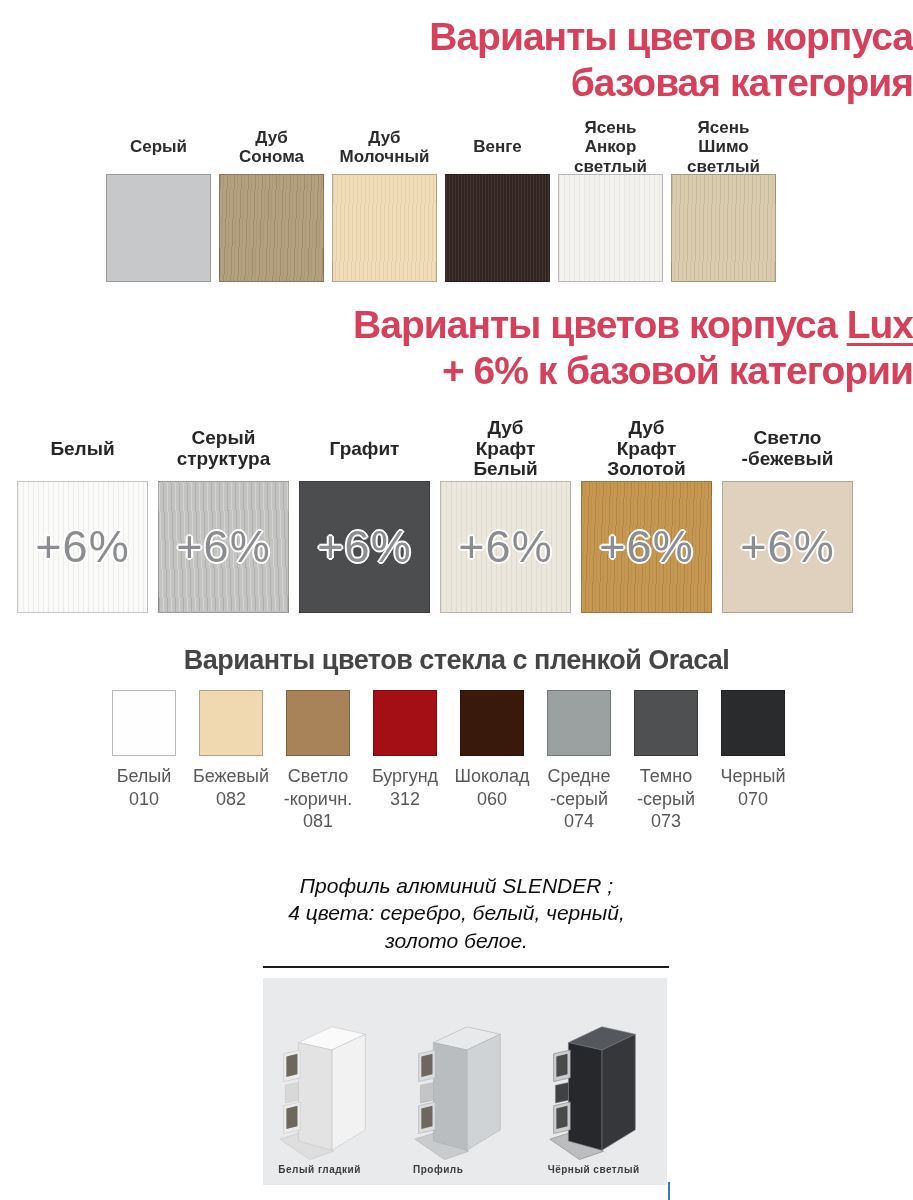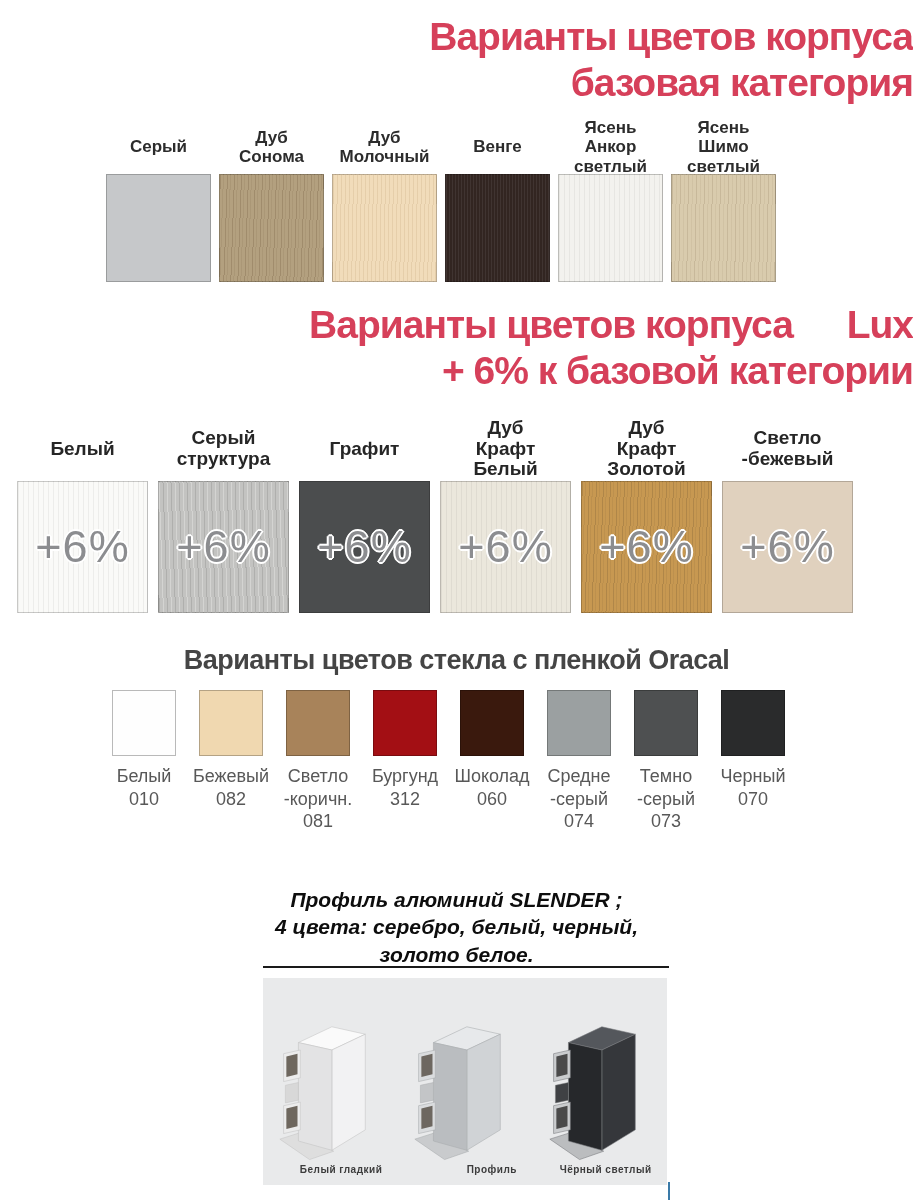--- a/index.html
+++ b/index.html
@@ -8,21 +8,21 @@
     background:#fff; overflow:hidden;
     font-family:"Liberation Sans", sans-serif;
   }
 
   
   .title-pink {
     position:absolute; left:0; right:0; text-align:right;
     color:var(--accent,#d6405a); font-weight:bold;
     font-size:39px; line-height:1.18; letter-spacing:-1px;
   }
-  .lux-underline { text-decoration-thickness:3px; text-underline-offset:5px;margin-left:44px; }
+  .lux-underline { text-decoration:underline; text-decoration-thickness:3px; text-underline-offset:5px; }
 
   
   .row { position:absolute; display:flex; }
   .col { display:flex; flex-direction:column; }
 
   .row-base { left:106px; top:120px; gap:8px; }
   .col-base { width:105px; }
   .lbl-base {
     height:54px; display:flex; align-items:center; justify-content:center;
     text-align:center; font-weight:bold; font-size:17px; line-height:1.12;
@@ -64,28 +64,28 @@
   .tex-wood      { background-image:repeating-linear-gradient(92deg, rgba(92,68,42,.22) 0 1px, transparent 1px 3px, rgba(92,68,42,.10) 3px 4px, transparent 4px 7px); }
   .tex-woodlight { background-image:repeating-linear-gradient(91deg, rgba(110,88,58,.16) 0 1px, transparent 1px 4px, rgba(110,88,58,.08) 4px 5px, transparent 5px 8px); }
   .tex-fine      { background-image:repeating-linear-gradient(91deg, rgba(170,130,85,.16) 0 1px, transparent 1px 4px); }
   .tex-faint     { background-image:repeating-linear-gradient(90deg, rgba(0,0,0,.05) 0 1px, transparent 1px 5px); }
   .tex-gray      { background-image:repeating-linear-gradient(88deg, rgba(0,0,0,.10) 0 1px, transparent 1px 4px, rgba(255,255,255,.28) 4px 5px, transparent 5px 8px); }
   .tex-darkwood  { background-image:repeating-linear-gradient(90deg, rgba(255,255,255,.07) 0 1px, transparent 1px 3px); }
 
   
   .prof-text {
     position:absolute; left:0; right:0; top:872px; text-align:center;
-    font-weight:bold; font-style:italic; font-size:21px; line-height:1.3; color:#0d0d0d;margin-top:14px;
+    font-weight:normal; font-style:italic; font-size:21px; line-height:1.3; color:#0d0d0d;
   }
   .divider { position:absolute; left:263px; top:966px; width:406px; border-top:2px solid #1a1a1a; }
   .profile-panel {
     position:absolute; left:263px; top:978px; width:404px; height:207px;
     background:#e9eaeb; display:flex; justify-content:space-around; align-items:flex-end;
   }
-  .pcol { display:flex; flex-direction:column; align-items:flex-end; margin-bottom:10px; }
+  .pcol { display:flex; flex-direction:column; align-items:flex-start; margin-bottom:10px; }
   .pcol svg { width:104px; height:146px; }
   .pcap { margin-top:2px; font-size:10px; font-weight:bold; color:#3c3c3c; letter-spacing:.5px; }
 
   .prof-white  { --top:#fafafa; --front:#f2f2f3; --left:#e3e3e4; --frame:#ececec; --hole:#6e675e; --ridge:#d8d8d8; --base:#dedede; --ln:#c3c3c3; }
   .prof-silver { --top:#e7e9eb; --front:#d0d3d6; --left:#babdc0; --frame:#dadcde; --hole:#6d6760; --ridge:#c3c5c7; --base:#c9cbcd; --ln:#a8abad; }
   .prof-black  { --top:#54575c; --front:#35373b; --left:#26282b; --frame:#caccce; --hole:#4a4a4a; --ridge:#3f4144; --base:#bbbdbf; --ln:#77797c; }
   .p-top   { fill:var(--top);   stroke:var(--ln); stroke-width:.6; }
   .p-front { fill:var(--front); stroke:var(--ln); stroke-width:.6; }
   .p-left  { fill:var(--left);  stroke:var(--ln); stroke-width:.6; }
   .p-frame { fill:var(--frame); stroke:var(--ln); stroke-width:.6; }

